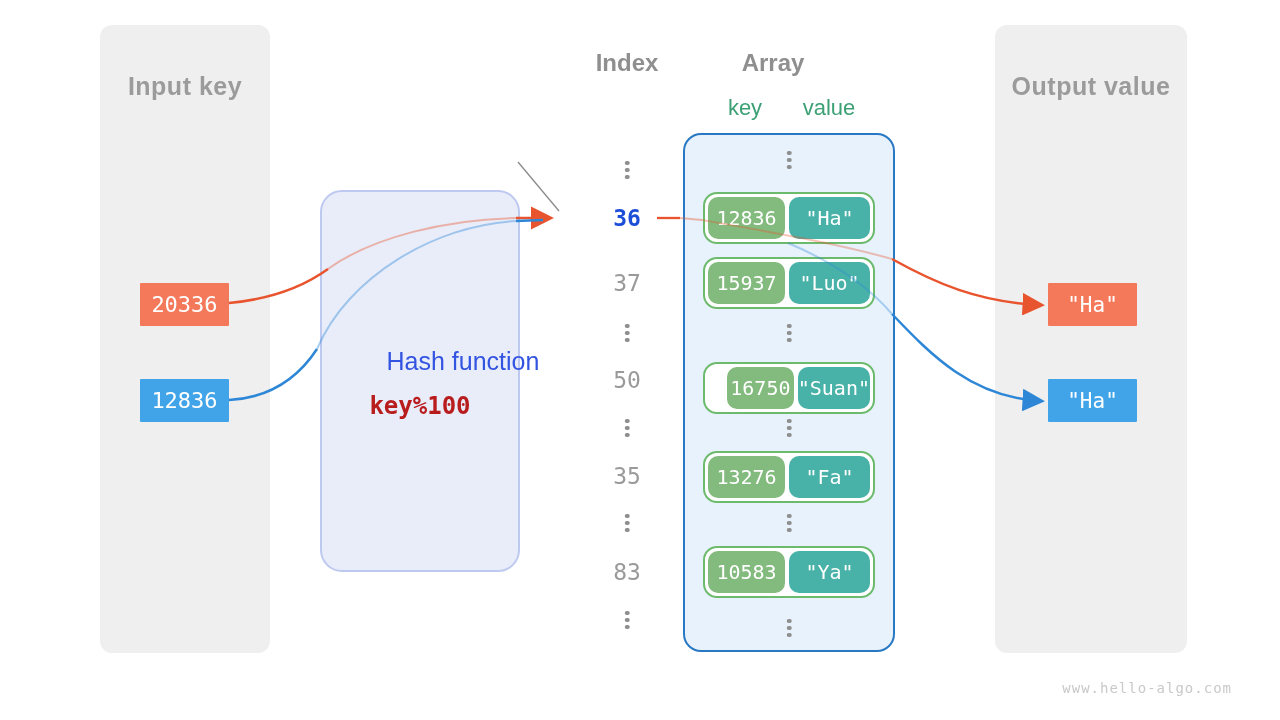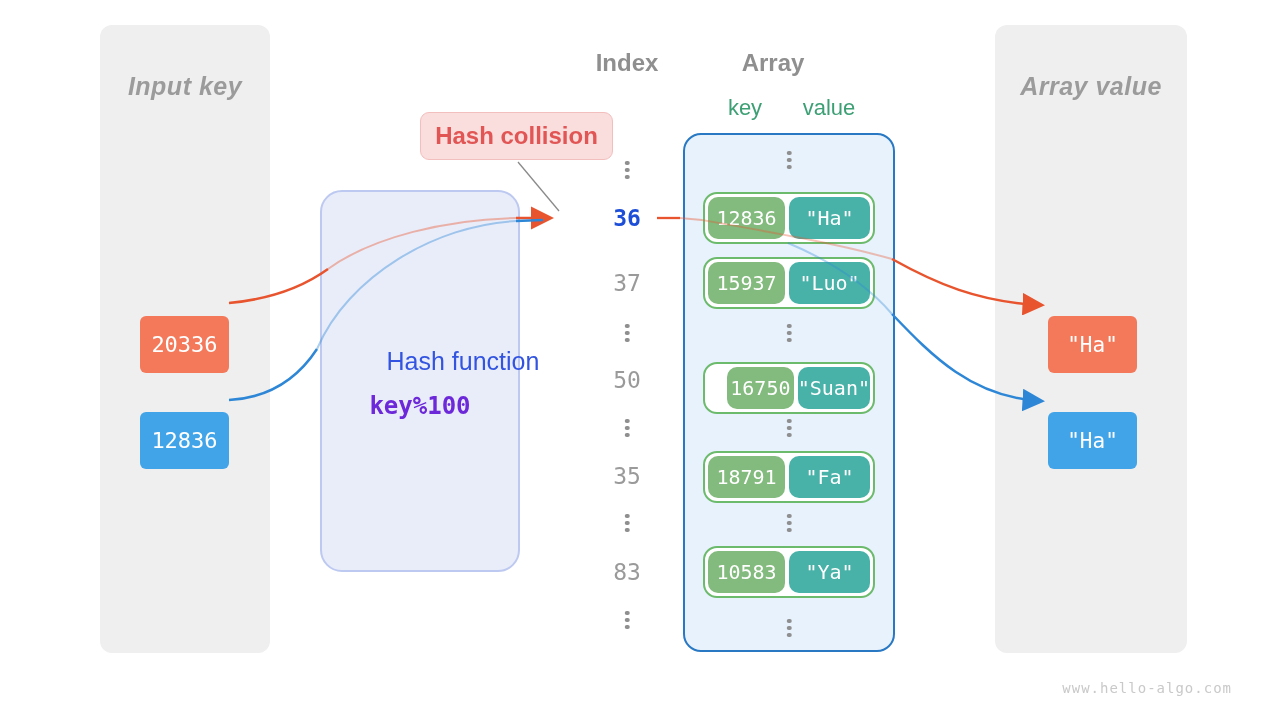--- a/index.html
+++ b/index.html
@@ -9,43 +9,43 @@
   }
   .mono{font-family:"DejaVu Sans Mono",monospace;}
 
   
   .side-panel{
     position:absolute;top:25px;height:628px;background:#efefef;
     border-radius:12px;
   }
   .panel-title{
     position:absolute;top:47px;width:100%;text-align:center;
-    font-size:25px;font-weight:bold;color:#9b9b9b;letter-spacing:.5px;font-style:italic;
+    font-size:25px;font-weight:bold;color:#9b9b9b;letter-spacing:.5px;
   }
 
   
   .chip{
-    position:absolute;width:89px;height:57px;border-radius:6px;
+    position:absolute;width:89px;height:43px;border-radius:1px;
     display:flex;align-items:center;justify-content:center;
-    color:#ffffff;font-size:22px;margin-top:33px;
+    color:#ffffff;font-size:22px;
   }
 
   
   .hash-box{
     position:absolute;left:320px;top:190px;width:200px;height:382px;
     background:#e9edfa;border:2px solid #bdc9f0;border-radius:22px;
     box-sizing:border-box;
   }
   .hash-name{
     position:absolute;left:0;top:155px;width:100%;text-align:center;
     font-size:25px;color:#3254e0;margin-left:43px;
   }
   .hash-formula{
     position:absolute;left:0;top:200px;width:100%;text-align:center;
-    font-size:24px;font-weight:bold;color:#6d28d9;
+    font-size:24px;font-weight:bold;color:#b91c1c;
   }
 
   
   .collision{
     position:absolute;left:420px;top:112px;width:193px;height:48px;
     background:#fadddd;border:1.5px solid #f3bebe;border-radius:9px;
     box-sizing:border-box;display:flex;align-items:center;justify-content:center;
     font-size:24px;font-weight:bold;color:#e25555;
   }
 
@@ -104,34 +104,31 @@
 </head>
 <body>
 
 <div class="stage">
 
   <div class="side-panel" style="left:100px;width:170px;">
     <div class="panel-title">Input key</div>
   </div>
 
   <div class="side-panel" style="left:995px;width:192px;">
-    <div class="panel-title">Array value</div>
+    <div class="panel-title">Output value</div>
   </div>
 
   <div class="chip mono" style="left: 140px; top: 283px; background: rgb(244, 121, 91);">20336</div>
   <div class="chip mono" style="left: 140px; top: 379px; background: rgb(65, 164, 233);">12836</div>
 
   <div class="hash-box">
     <div class="hash-name">Hash function</div>
     <div class="hash-formula mono">key%100</div>
   </div>
 
-  <div class="collision">
-    <span>Hash collision</span>
-  </div>
 
   <div class="col-header" style="left:627px;">Index</div>
   <div class="col-header" style="left:773px;">Array</div>
   <div class="kv-header" style="left:745px;">key</div>
   <div class="kv-header" style="left:829px;">value</div>
 
   <div class="dots" style="left:627px;top:170px;">
       <i></i>
       <i></i>
       <i></i>
@@ -196,21 +193,21 @@
   </div>
   <div class="pair" style="top:257px;">
     <div class="kbox mono">15937</div>
     <div class="vbox mono">"Luo"</div>
   </div>
   <div class="pair" style="top:362px;padding-left:22px;">
     <div class="kbox mono">16750</div>
     <div class="vbox mono">"Suan"</div>
   </div>
   <div class="pair" style="top:451px;">
-    <div class="kbox mono">18791</div>
+    <div class="kbox mono">13276</div>
     <div class="vbox mono">"Fa"</div>
   </div>
   <div class="pair" style="top:546px;">
     <div class="kbox mono">10583</div>
     <div class="vbox mono">"Ya"</div>
   </div>
 
   <div class="chip mono" style="left: 1048px; top: 283px; font-size: 21px; background: rgb(244, 121, 91);">"Ha"</div>
   <div class="chip mono" style="left: 1048px; top: 379px; font-size: 21px; background: rgb(65, 164, 233);">"Ha"</div>
 

